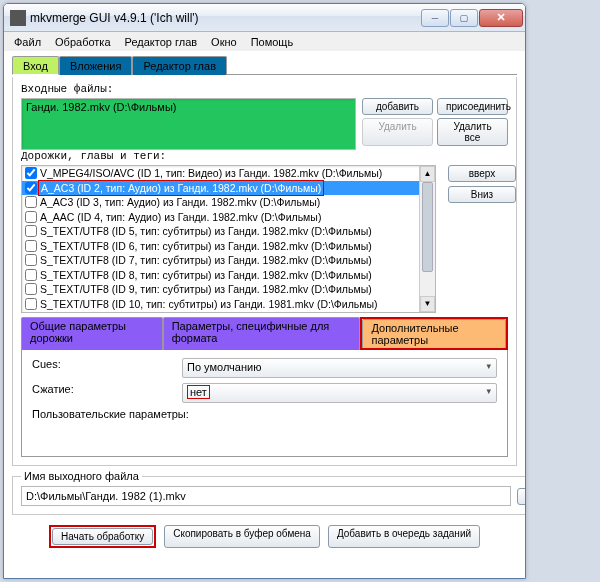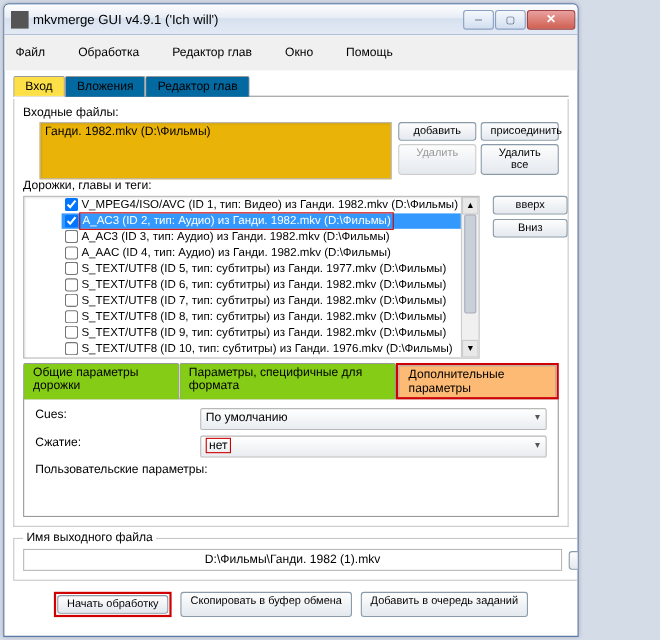--- a/index.html
+++ b/index.html
@@ -4,58 +4,58 @@
 <style>
 * { box-sizing: border-box; font-family: "Segoe UI", Tahoma, sans-serif; }
 body { margin: 0; background: #d4dce8; width: 600px; height: 582px; overflow: hidden; }
 .window { width: 523px; height: 576px; margin: 3px; background: #fff; border: 1px solid #5a7aa8; border-radius: 5px 5px 0 0; overflow: hidden; box-shadow: 0 0 4px rgba(0,0,0,0.2); }
 .titlebar { height: 28px; background: linear-gradient(#fdfdfe, #e8edf5 45%, #d7e1ef 46%, #e2eaf4); display: flex; align-items: center; padding: 0 2px 0 6px; border-bottom: 1px solid #a8b8d0; }
 .titlebar .icon { width: 16px; height: 16px; background: #555; margin-right: 4px; }
 .titlebar .title { font-size: 12px; flex: 1; color: #000; }
 .winbtns { display: flex; gap: 1px; }
 .winbtn { width: 28px; height: 18px; border: 1px solid #8aa0c0; border-radius: 3px; background: linear-gradient(#f4f8fc, #d2dff0); display: flex; align-items: center; justify-content: center; font-size: 9px; color: #405070; cursor: pointer; }
 .winbtn.close { width: 44px; background: linear-gradient(#e9a0a0, #d06050); border-color: #a04040; color: #fff; font-weight: bold; font-size: 11px; }
-.menubar { height: 19px; background: #f0f0f0; display: flex; align-items: center; padding: 16px 4px; font-size: 11px; gap: 18px; }
+.menubar { height: 19px; background: #f0f0f0; display: flex; align-items: center; padding: 3px 4px; font-size: 11px; gap: 2px; }
 .menubar span { padding: 2px 6px; cursor: pointer; }
 .client { padding: 4px 8px 6px; }
 .tabs { display: flex; border-bottom: 1px solid #999; margin-bottom: 2px; }
 .tab { font-size: 11px; padding: 3px 10px 2px; border: 1px solid #999; border-bottom: none; background: #0369a1; margin-right: 0; position: relative; top: 1px; border-radius: 2px 2px 0 0; cursor: pointer; }
-.tab.active { background: #fde047; border-bottom: 1px solid #fff; }
+.tab.active { background: #bef264; border-bottom: 1px solid #fff; }
 .group { border: 1px solid #c8c8c8; padding: 6px 8px 8px; margin-bottom: 4px; background: #fff; }
-.grouptitle { font-size: 11px; margin-bottom: 3px; color: #000; }
+.grouptitle { font-size: 11px; margin-bottom: 3px; color: #000; font-family: Liberation Mono, monospace; }
 .row { display: flex; gap: 6px; }
-.inputfiles { width: 420px; height: 52px; border: 1px solid #b8b8b8; background: #eab308; font-size: 11px; padding: 2px 4px; white-space: pre-line; box-shadow: inset 1px 1px 2px rgba(0,0,0,0.1); margin-left: 15px; }
+.inputfiles { width: 420px; height: 52px; border: 1px solid #b8b8b8; background: #22c55e; font-size: 11px; padding: 2px 4px; white-space: pre-line; box-shadow: inset 1px 1px 2px rgba(0,0,0,0.1); }
 .btncol { display: flex; flex-direction: column; gap: 3px; width: 146px; }
 .btncol2 { display: flex; gap: 4px; }
 .btn { font-size: 10px; padding: 2px 8px; border: 1px solid #8a9aa8; background: linear-gradient(#fdfdfd, #e4e9ef); border-radius: 3px; cursor: pointer; text-align: center; min-width: 68px; }
 .btn.disabled { color: #999; border-color: #ccc; }
 .btn.wide { flex: 1; }
 .redbox { display: inline-block; border: 2px solid #d00000; padding: 1px; }
 .tracklist { width: 497px; height: 148px; border: 1px solid #b8b8b8; background: #fff; overflow: hidden; position: relative; box-shadow: inset 1px 1px 2px rgba(0,0,0,0.1); }
-.trackitems { position: absolute; inset: 0 16px 0 0; padding-left: 34px; }
+.trackitems { position: absolute; inset: 0 16px 0 0; }
 .trackitem { font-size: 10.5px; height: 14.5px; line-height: 14.5px; white-space: nowrap; padding-left: 2px; display: flex; align-items: center; }
 .trackitem input[type=checkbox] { width: 12px; height: 12px; margin: 0 3px 0 1px; }
 .trackitem.selected { background: #3399ff; color: #fff; }
 .trackitem .trackred { border: 1.5px solid #d00000; padding: 0 2px; margin-left: -2px; }
 .scroll { position: absolute; right: 0; top: 0; bottom: 0; width: 16px; background: #f0f0f0; border-left: 1px solid #ccc; }
 .scroll .sarr { height: 16px; background: #e8e8e8; border: 1px solid #ccc; font-size: 8px; text-align: center; line-height: 14px; }
 .scroll .sarr.bot { position: absolute; bottom: 0; left: 0; right: 0; }
 .scroll .sthumb { position: absolute; top: 16px; left: 2px; right: 2px; height: 90px; background: #c8d0d8; border: 1px solid #aab; border-radius: 2px; }
 .sidebtns { display: flex; flex-direction: column; gap: 4px; width: 60px; margin-left: 6px; }
 .subtabs { display: flex; margin-top: 4px; }
-.subtab { font-size: 11px; padding: 2px 8px; border: 1px solid #999; background: #84cc16; border-radius: 2px 2px 0 0; cursor: pointer; border-bottom: none; }
+.subtab { font-size: 11px; padding: 2px 8px; border: 1px solid #999; background: #8b5cf6; border-radius: 2px 2px 0 0; cursor: pointer; border-bottom: none; }
 .subtab.active { background: #fdba74; }
 .subtabred { border: 2px solid #d00000; padding: 0; }
 .subpanel { border: 1px solid #999; border-top: 1px solid #999; padding: 8px 10px; margin-top: -1px; background: #fff; }
 .field { display: flex; align-items: flex-start; margin-bottom: 5px; font-size: 11px; }
 .field .lbl { width: 150px; }
 .dropdown { flex: 1; height: 20px; border: 1px solid #b8b8b8; background: linear-gradient(#fff, #e8ecf0); font-size: 11px; padding: 2px 18px 2px 4px; position: relative; border-radius: 2px; }
 .dropdown::after { content: "▾"; position: absolute; right: 5px; top: 2px; font-size: 9px; color: #555; }
 .dropdown.redsel .val { border: 1.5px solid #d00000; padding: 0 2px; }
-.outpath { width: 490px; border: 1px solid #b8b8b8; background: #fff; font-size: 11px; padding: 2px 4px; height: 20px; text-align: center; }
+.outpath { width: 490px; border: 1px solid #b8b8b8; background: #fff; font-size: 11px; padding: 2px 4px; height: 20px; }
 .bottom { display: flex; gap: 8px; justify-content: center; padding: 6px 0 2px; }
 fieldset { border: 1px solid #c8c8c8; padding: 4px 8px 8px; margin: 0 0 4px 0; }
 legend { font-size: 11px; padding: 0 3px; }
 </style>
 </head>
 <body>
 
 <div class="window">
   <div class="titlebar">
     <div class="icon"></div>
@@ -111,41 +111,41 @@
               <div class="trackitem">
                 <input type="checkbox" style="">
                 <span>A_AC3 (ID 3, тип: Аудио) из Ганди. 1982.mkv (D:\Фильмы)</span>
               </div>
               <div class="trackitem">
                 <input type="checkbox" style="">
                 <span>A_AAC (ID 4, тип: Аудио) из Ганди. 1982.mkv (D:\Фильмы)</span>
               </div>
               <div class="trackitem">
                 <input type="checkbox" style="">
-                <span>S_TEXT/UTF8 (ID 5, тип: субтитры) из Ганди. 1977.mkv (D:\Фильмы)</span>
+                <span>S_TEXT/UTF8 (ID 5, тип: субтитры) из Ганди. 1982.mkv (D:\Фильмы)</span>
               </div>
               <div class="trackitem">
                 <input type="checkbox" style="">
                 <span>S_TEXT/UTF8 (ID 6, тип: субтитры) из Ганди. 1982.mkv (D:\Фильмы)</span>
               </div>
               <div class="trackitem">
                 <input type="checkbox" style="">
                 <span>S_TEXT/UTF8 (ID 7, тип: субтитры) из Ганди. 1982.mkv (D:\Фильмы)</span>
               </div>
               <div class="trackitem">
                 <input type="checkbox" style="">
                 <span>S_TEXT/UTF8 (ID 8, тип: субтитры) из Ганди. 1982.mkv (D:\Фильмы)</span>
               </div>
               <div class="trackitem">
                 <input type="checkbox" style="">
                 <span>S_TEXT/UTF8 (ID 9, тип: субтитры) из Ганди. 1982.mkv (D:\Фильмы)</span>
               </div>
               <div class="trackitem">
                 <input type="checkbox" style="">
-                <span>S_TEXT/UTF8 (ID 10, тип: субтитры) из Ганди. 1976.mkv (D:\Фильмы)</span>
+                <span>S_TEXT/UTF8 (ID 10, тип: субтитры) из Ганди. 1981.mkv (D:\Фильмы)</span>
               </div>
               <div class="trackitem">
                 <input type="checkbox" style="">
                 <span>S_TEXT/UTF8 (ID 11, тип: субтитры) из Ганди. 1982.mkv (D:\Фильмы)</span>
               </div>
             </div>
           <div class="scroll">
             <div class="sarr">▲</div>
             <div class="sthumb"></div>
             <div class="sarr bot">▼</div>

